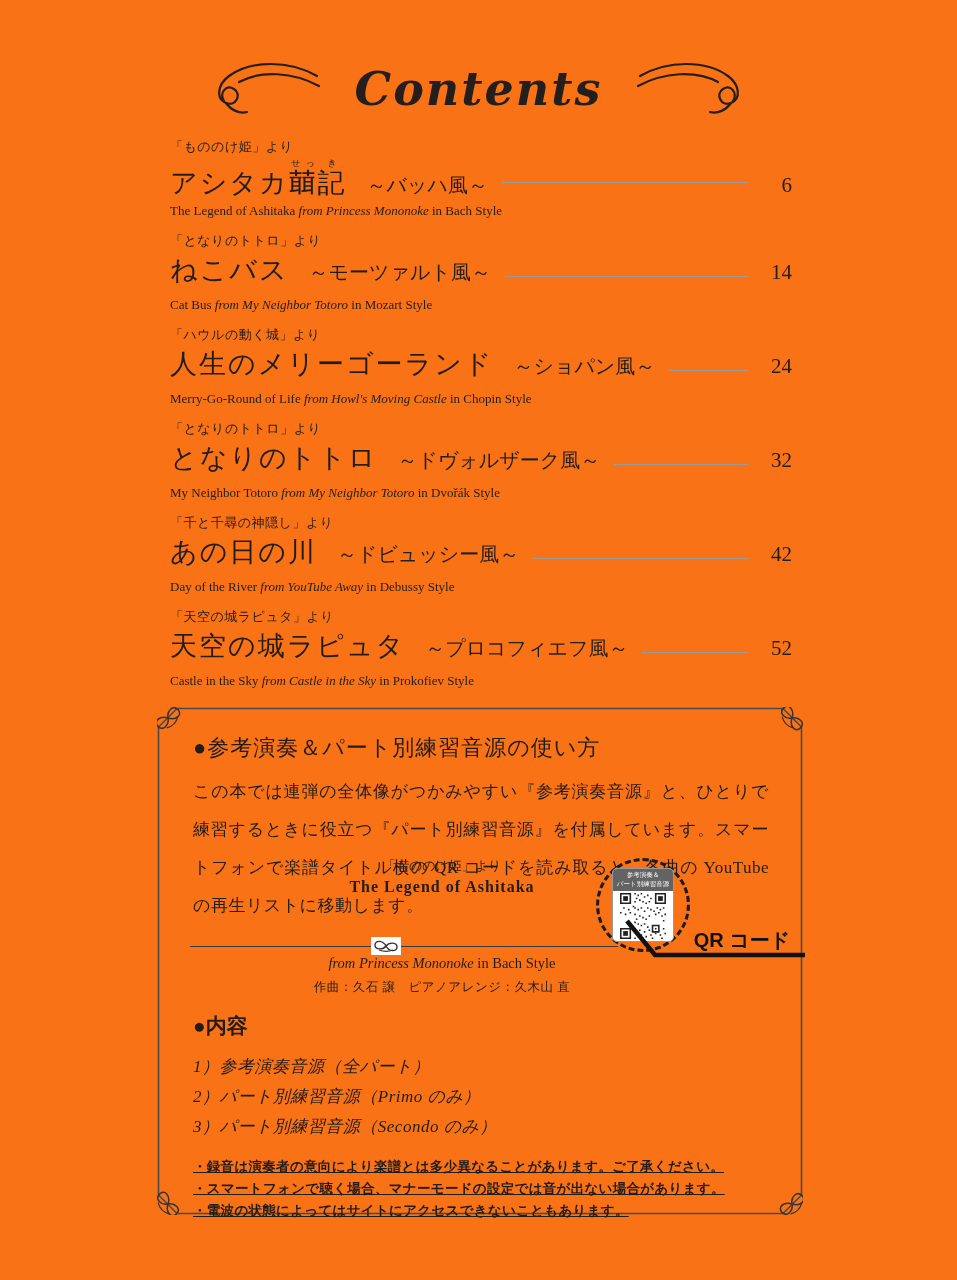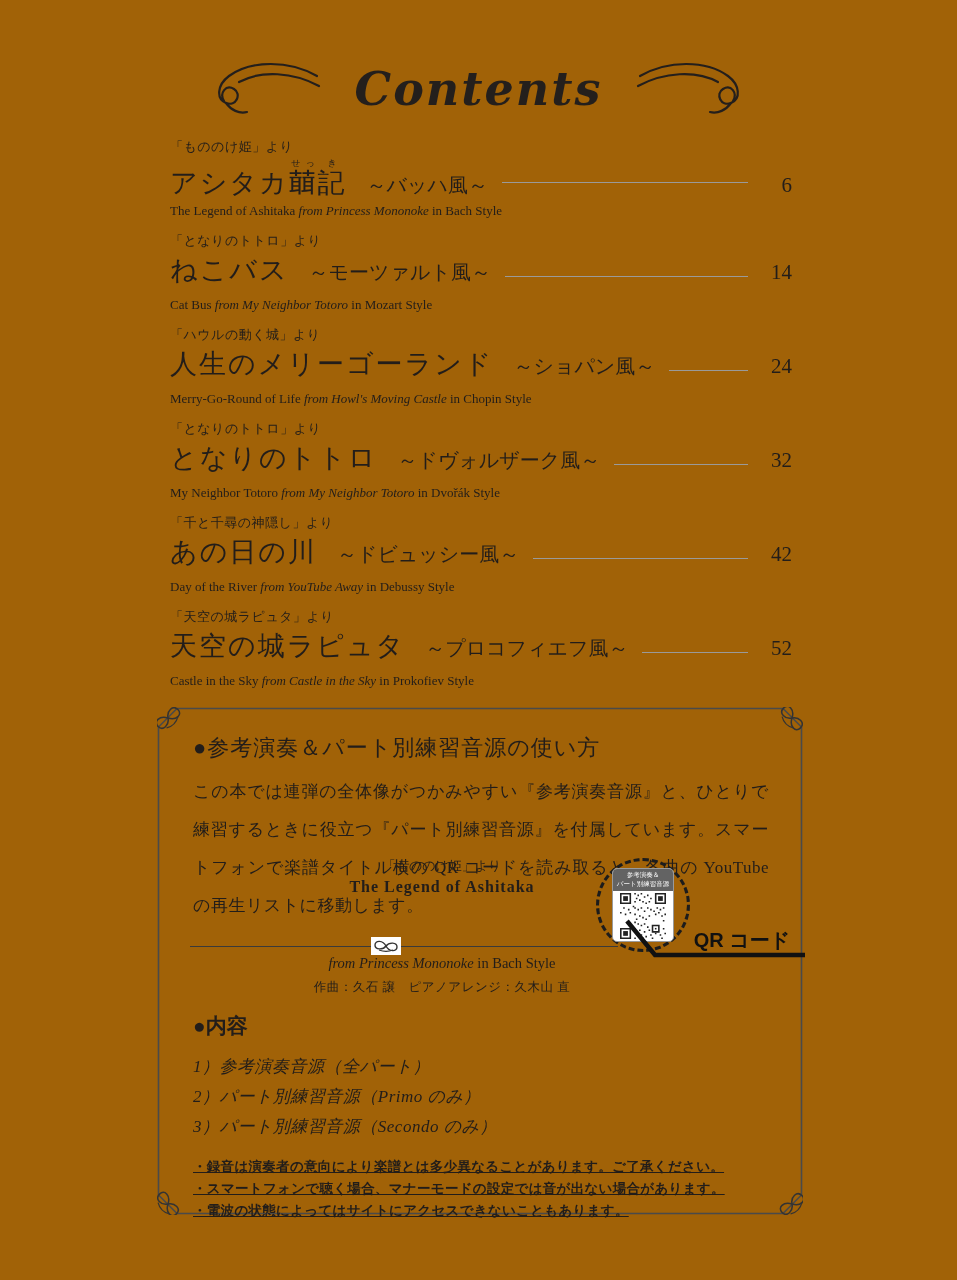--- a/index.html
+++ b/index.html
@@ -1,16 +1,16 @@
 <!DOCTYPE html>
 <html lang="ja"><head>
 <meta charset="utf-8">
 <style>
   html,body{margin:0;padding:0;background:#ffffff;}
-  .page{position:relative;width:957px;height:1280px;background:#a16207;overflow:hidden;
+  .page{position:relative;width:957px;height:1280px;background:#f97316;overflow:hidden;
         font-family:"Liberation Serif","DejaVu Serif",serif;color:#221d1a;}
 
   
   .hdr{position:absolute;top:58px;left:0;right:0;display:flex;justify-content:center;align-items:center;}
   .hdr h1{margin:0 34px;font-family:"DejaVu Serif","Liberation Serif",serif;font-style:italic;
           font-weight:600;font-size:46px;letter-spacing:2px;color:#241f1c;}
   .flourish{width:112px;height:62px;}
 
   
   .toc{position:absolute;top:138px;left:170px;width:622px;}

